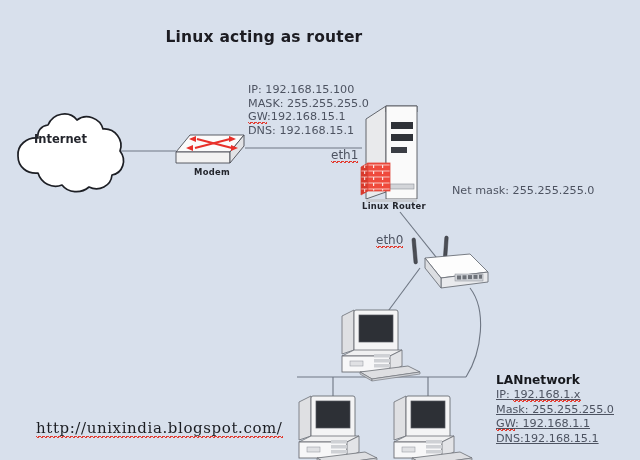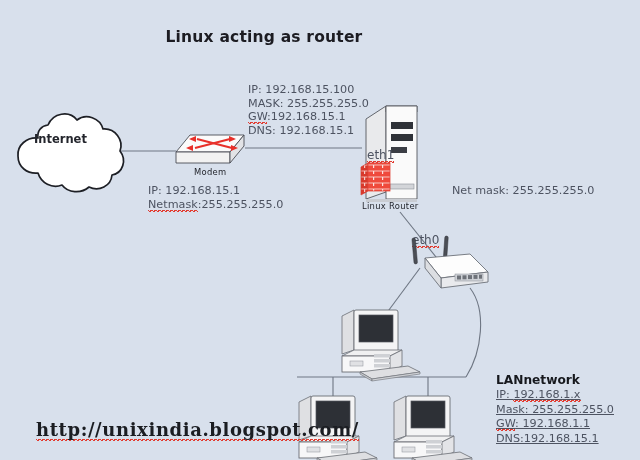--- a/index.html
+++ b/index.html
@@ -45,32 +45,31 @@
     font-size: 11.2px;
     color: #4d5361;
     line-height: 13.6px;
     white-space: nowrap;
   }
   .txtblock .ln { display: block; }
 
   .devlabel {
     position: absolute;
     font-size: 8.4px;
-    font-weight: normal;
+    font-weight: bold;
     color: #23252c;
     white-space: nowrap;
     letter-spacing: 0.3px;
   }
 
   .iface {
     position: absolute;
     font-size: 12px;
     color: #4d5361;
     white-space: nowrap;
-    margin-left: 36px;
   }
 
   .cloudtext {
     position: absolute;
     font-size: 11.5px;
     font-weight: bold;
     color: #23252c;
     white-space: nowrap;
   }
 
@@ -88,22 +87,22 @@
     font-size: 12.2px;
     padding-bottom: 1px;
   }
   .lanbox .ln { display: block; text-decoration: underline; }
 
   .blogurl {
     position: absolute;
     left: 36px;
     top: 419px;
     font-family: "DejaVu Serif", serif;
-    font-size: 18px;
-    font-weight: bold;
+    font-size: 15px;
+    font-weight: normal;
     color: #1b1d22;
     white-space: nowrap;
     letter-spacing: 0.6px;
   }
 
   
   .sq {
     background-image:
       repeating-linear-gradient(
         135deg,
@@ -171,24 +170,20 @@
       <line x1="195" y1="148" x2="230" y2="139"></line>
       <line x1="232" y1="148" x2="197" y2="139"></line>
     </g>
     <path d="M 229 136 L 236 139 L 229 142 Z" fill="#e8302a"></path>
     <path d="M 193 145 L 186 148 L 193 151 Z" fill="#e8302a"></path>
     <path d="M 231 145 L 238 148 L 231 151 Z" fill="#e8302a"></path>
     <path d="M 196 136 L 189 139 L 196 142 Z" fill="#e8302a"></path>
   </svg>
   <div class="devlabel" style="left:194px; top:167px;">Modem</div>
 
-  <div class="txtblock" style="left:148px; top:184px;">
-    <span class="ln">IP: 192.168.15.1</span>
-    <span class="ln"><span class="sq">Netmask</span><span>:255.255.255.0</span></span>
-  </div>
 
   <div class="txtblock" style="left:248px; top:83px;">
     <span class="ln">IP: 192.168.15.100</span>
     <span class="ln">MASK: 255.255.255.0</span>
     <span class="ln"><span class="sq">GW</span><span>:192.168.15.1</span></span>
     <span class="ln">DNS: 192.168.15.1</span>
   </div>
 
   <svg class="layer" viewBox="0 0 640 460" width="640" height="460">
 

